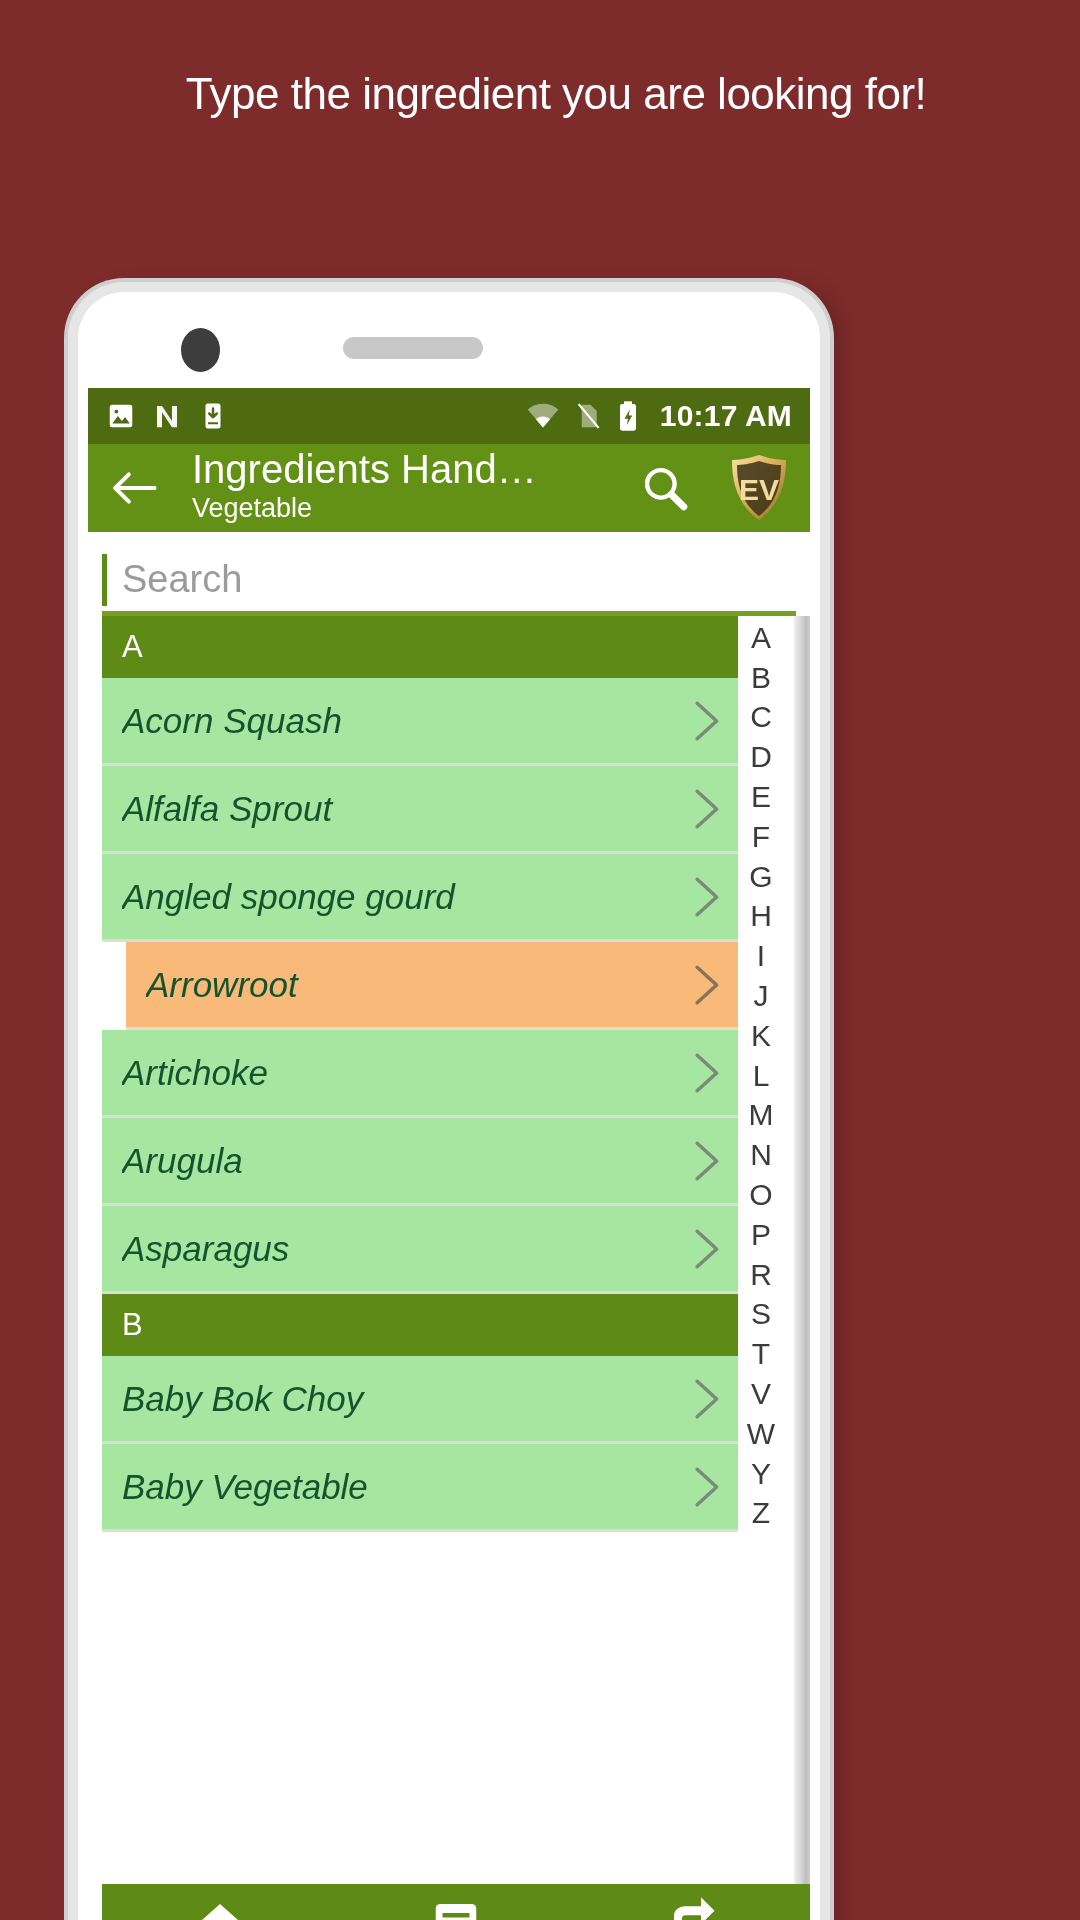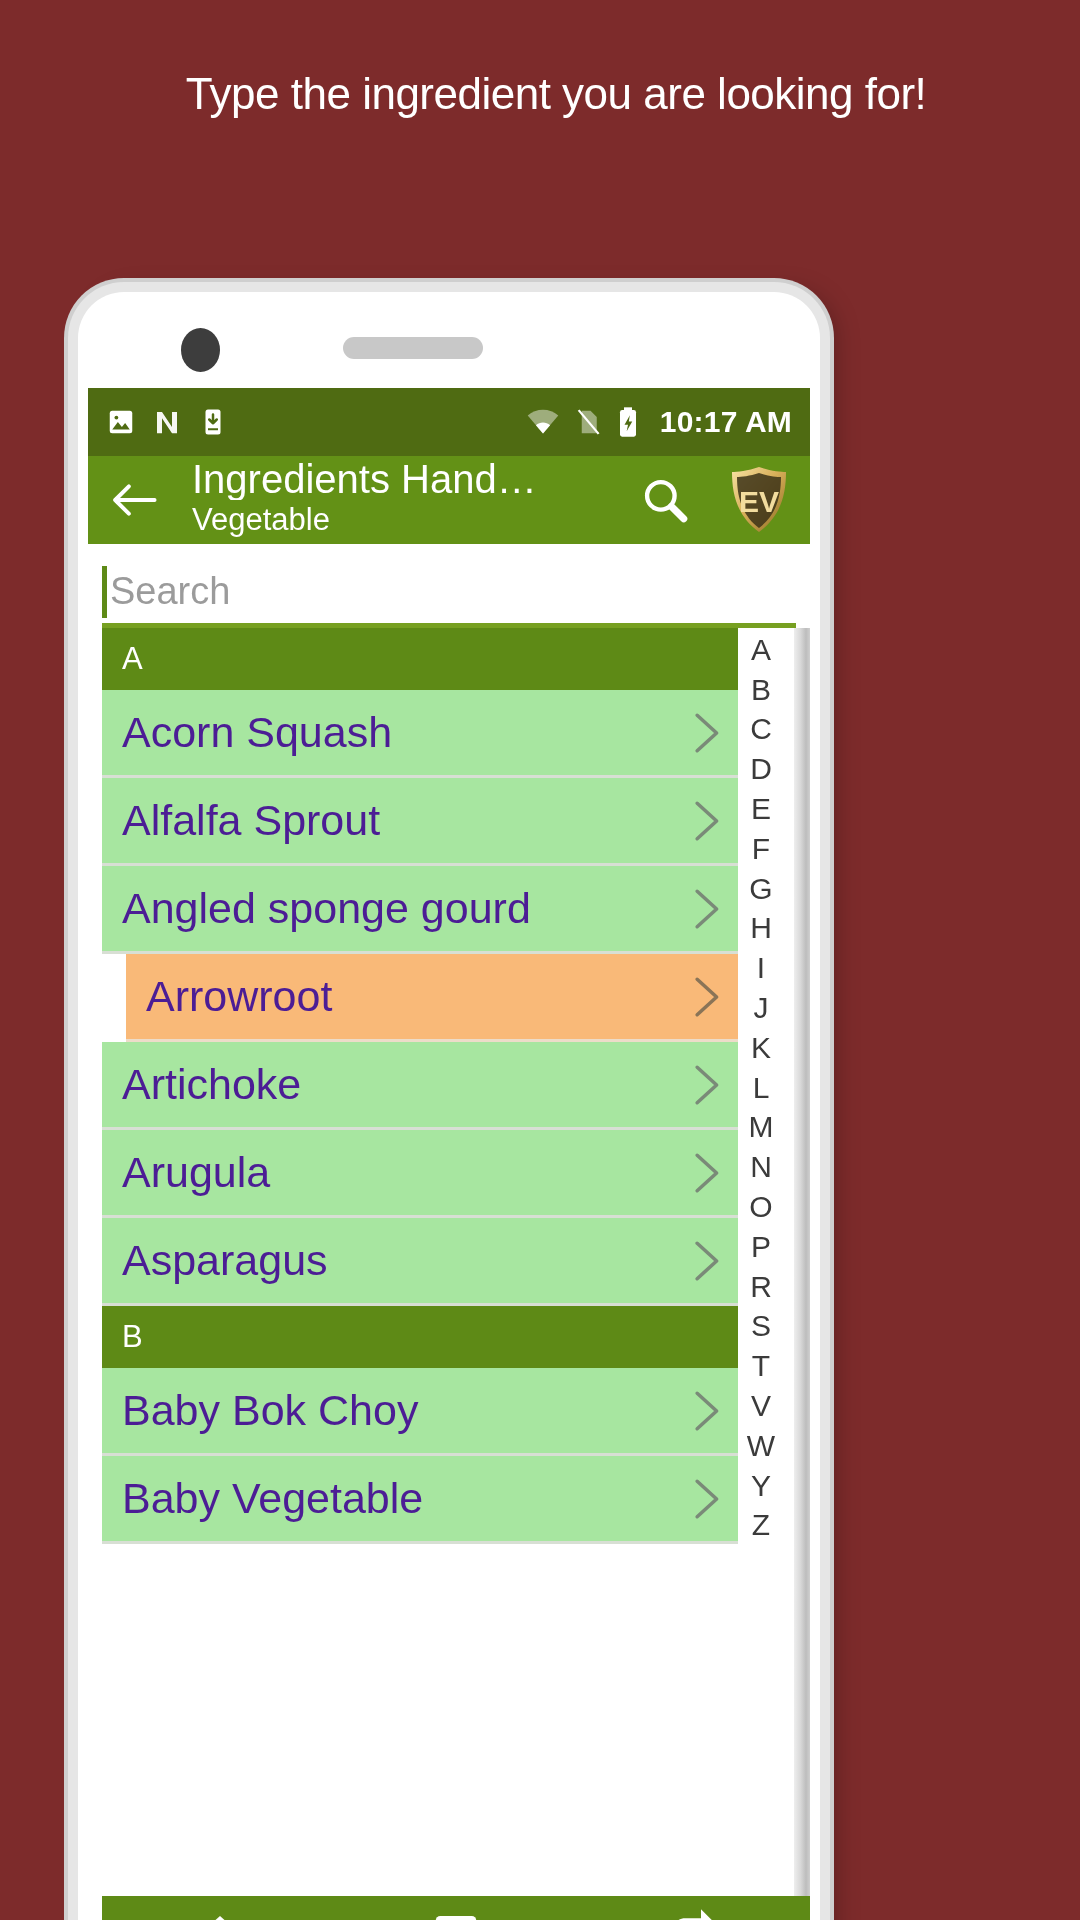--- a/index.html
+++ b/index.html
@@ -78,21 +78,21 @@
     left: 255px;
     top: 35px;
     width: 140px;
     height: 22px;
     border-radius: 11px;
     background: #c8c8c8;
   }
 
   
   .status-bar {
-    height: 68px;
+    height: 56px;
     background: #4f6b12;
     display: flex;
     align-items: center;
     padding: 0 18px;
     color: #ffffff;
   }
   .status-left { display: flex; align-items: center; gap: 16px; }
   .status-right { display: flex; align-items: center; gap: 14px; margin-left: auto; }
   .status-clock {
     font-size: 30px;
@@ -129,21 +129,21 @@
   .app-title {
     color: #ffffff;
     font-size: 40px;
     line-height: 1.06;
     font-weight: 400;
     white-space: nowrap;
     overflow: hidden;
   }
   .app-subtitle {
     color: #ffffff;
-    font-size: 31px;
+    font-size: 27px;
     line-height: 1.3;
     font-weight: 400;
     white-space: nowrap;
     overflow: hidden;
   }
   .search-action {
     width: 70px; height: 70px;
     display: flex; align-items: center; justify-content: center;
     flex: 0 0 auto;
   }
@@ -169,21 +169,21 @@
   }
   .caret {
     position: absolute;
     left: 0; top: 6px;
     width: 5px; height: 52px;
     background: #5e8a16;
   }
   .search-placeholder {
     font-size: 38px;
     color: #9b9b9b;
-    padding-left: 8px;
+    padding-left: 20px;
     font-weight: 400;
   }
 
   
   .content {
     background: #ffffff;
     position: relative;
     height: 1320px;
     display: flex;
   }
@@ -209,26 +209,27 @@
     background: #a7e6a0;
     height: 88px;
     display: flex;
     align-items: center;
     padding: 0 14px 0 20px;
     border-bottom: 3px solid #d8dfd4;
     position: relative;
   }
   .list-item.highlight { background: #f9b978; border-bottom-color: #eddcc9; margin-left: 24px; }
   .list-item-label {
-    font-size: 43px;
-    color: #4c1d95;
+    font-size: 35px;
+    color: #14532d;
     font-weight: 400;
     flex: 1 1 auto;
     white-space: nowrap;
     overflow: hidden;
+    font-style: italic;
   }
   .chev { flex: 0 0 auto; width: 36px; height: 46px; }
 
   
   .alpha-index {
     flex: 1 1 auto;
     display: flex;
     flex-direction: column;
     align-items: center;
     justify-content: flex-start;

